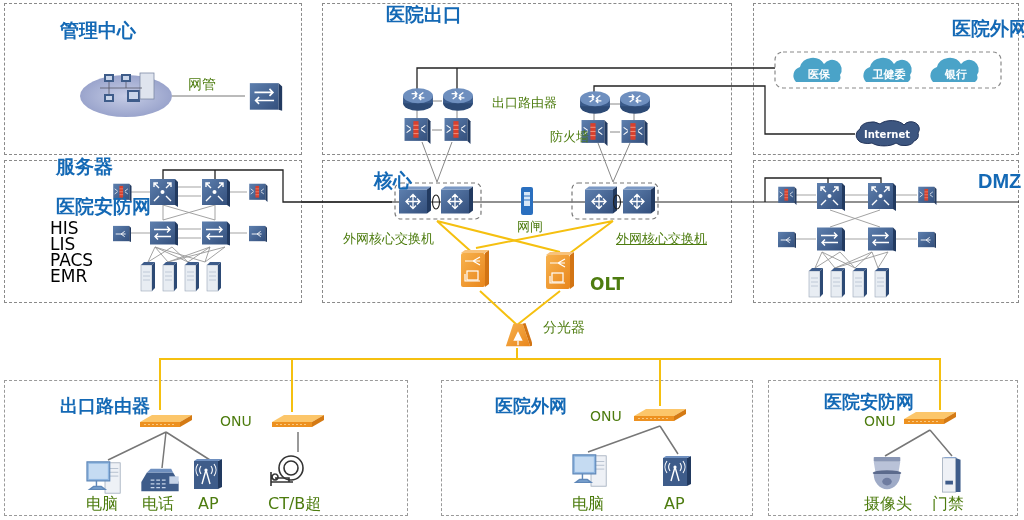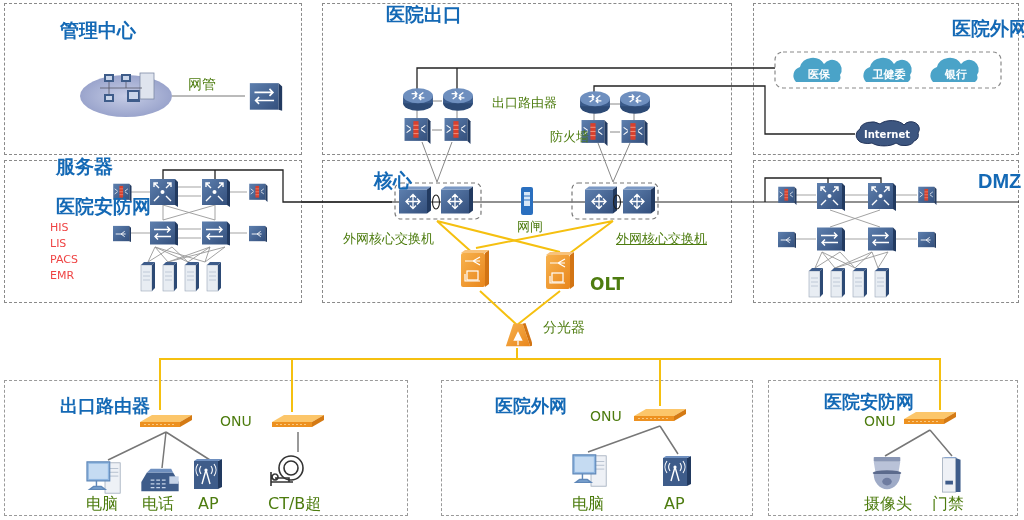--- a/index.html
+++ b/index.html
@@ -4,21 +4,21 @@
 <style>
   html, body { margin:0; padding:0; background:#ffffff; }
   body { width:1024px; height:520px; position:relative; overflow:hidden; font-family:"DejaVu Sans", sans-serif; }
   #canvas { position:absolute; left:0; top:0; width:1024px; height:520px; }
   .zone { position:absolute; border:1.5px dashed #8a8a8a; box-sizing:border-box; }
   .zone-lite { border:1px dashed #9a9a9a; }
   .zone-title { position:absolute; color:#1469b5; font-weight:bold; font-size:19px; font-family:Liberation Sans, sans-serif; letter-spacing:0px; white-space:nowrap;margin-left:40px; }
   .lbl { position:absolute; color:#4d7c0f; font-size:13px; white-space:nowrap; font-family:"DejaVu Sans", sans-serif; }
   .lbl-lg { font-size:16px; }
   .lbl-bold { font-weight:bold; font-size:17px; }
-  .stack { position:absolute; color:#ef4444; font-size:11px; line-height:16px; font-family:"DejaVu Sans", sans-serif; }
+  .stack { position:absolute; color:#000000; font-size:17px; line-height:16px; font-family:"DejaVu Sans", sans-serif; }
   .stack div { white-space:nowrap; }
   svg text { font-family:"DejaVu Sans", sans-serif; }
 </style>
 </head>
 <body>
 
 <div class="zone" style="left:4px;top:3px;width:298px;height:152px;"></div>
 <div class="zone" style="left:322px;top:3px;width:410px;height:152px;"></div>
 <div class="zone" style="left:753px;top:3px;width:266px;height:152px;"></div>
 <div class="zone" style="left:4px;top:160px;width:298px;height:143px;"></div>

